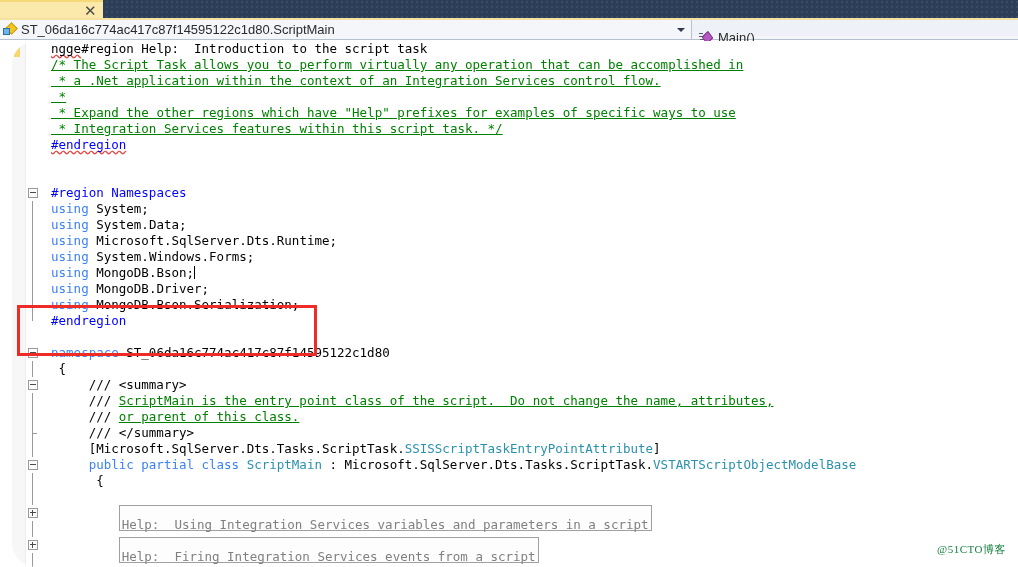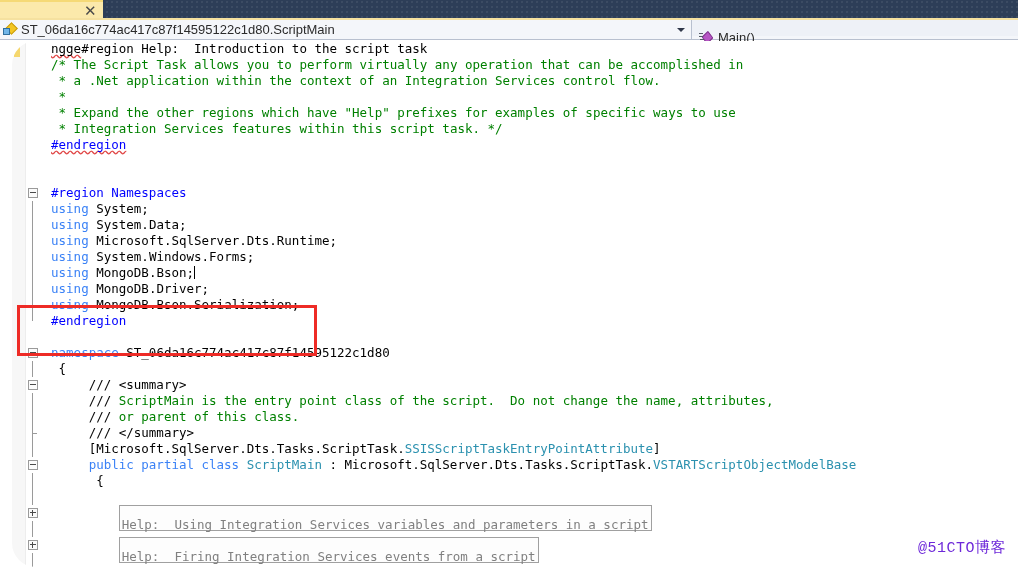--- a/index.html
+++ b/index.html
@@ -207,21 +207,21 @@
   .vline.tick::after {
     content: "";
     position: absolute; left: 1px; top: 8px;
     width: 4px; height: 1px;
     background: #9a9a9a;
   }
 
   
   .kw      { color: #3b82f6; }
   .pp      { color: #0000ff; margin-top: 28px; }
-  .cmt     { color: #008000; }
+  .cmt     { color: #008000; text-decoration: underline; }
   .doc     { color: #000000; text-align: center; }
   .typ     { color: #2b91af; }
   .plain   { color: #000000; }
   .squig {
     text-decoration: underline wavy #e04545;
     text-decoration-skip-ink: none;
   }
   .caret {
     display: inline-block;
     width: 1px; height: 13px;
@@ -249,23 +249,23 @@
     width: 300px; height: 51px;
     border: 3px solid #ee2b26;
     box-sizing: border-box;
     pointer-events: none;
   }
 
   
   .watermark {
     position: absolute;
     right: 12px; bottom: 10px;
-    font-size: 15px;
-    color: #6d28d9;
-    font-family: Liberation Mono, monospace;
+    font-size: 11px;
+    color: #15803d;
+    font-family: Liberation Serif, serif;
     letter-spacing: 0.5px;
     user-select: none;
   }
 </style>
 </head>
 <body>
 
 <div class="tabstrip">
   <div class="tab-active">
     <span class="tab-label">criptMain.cs*</span>

